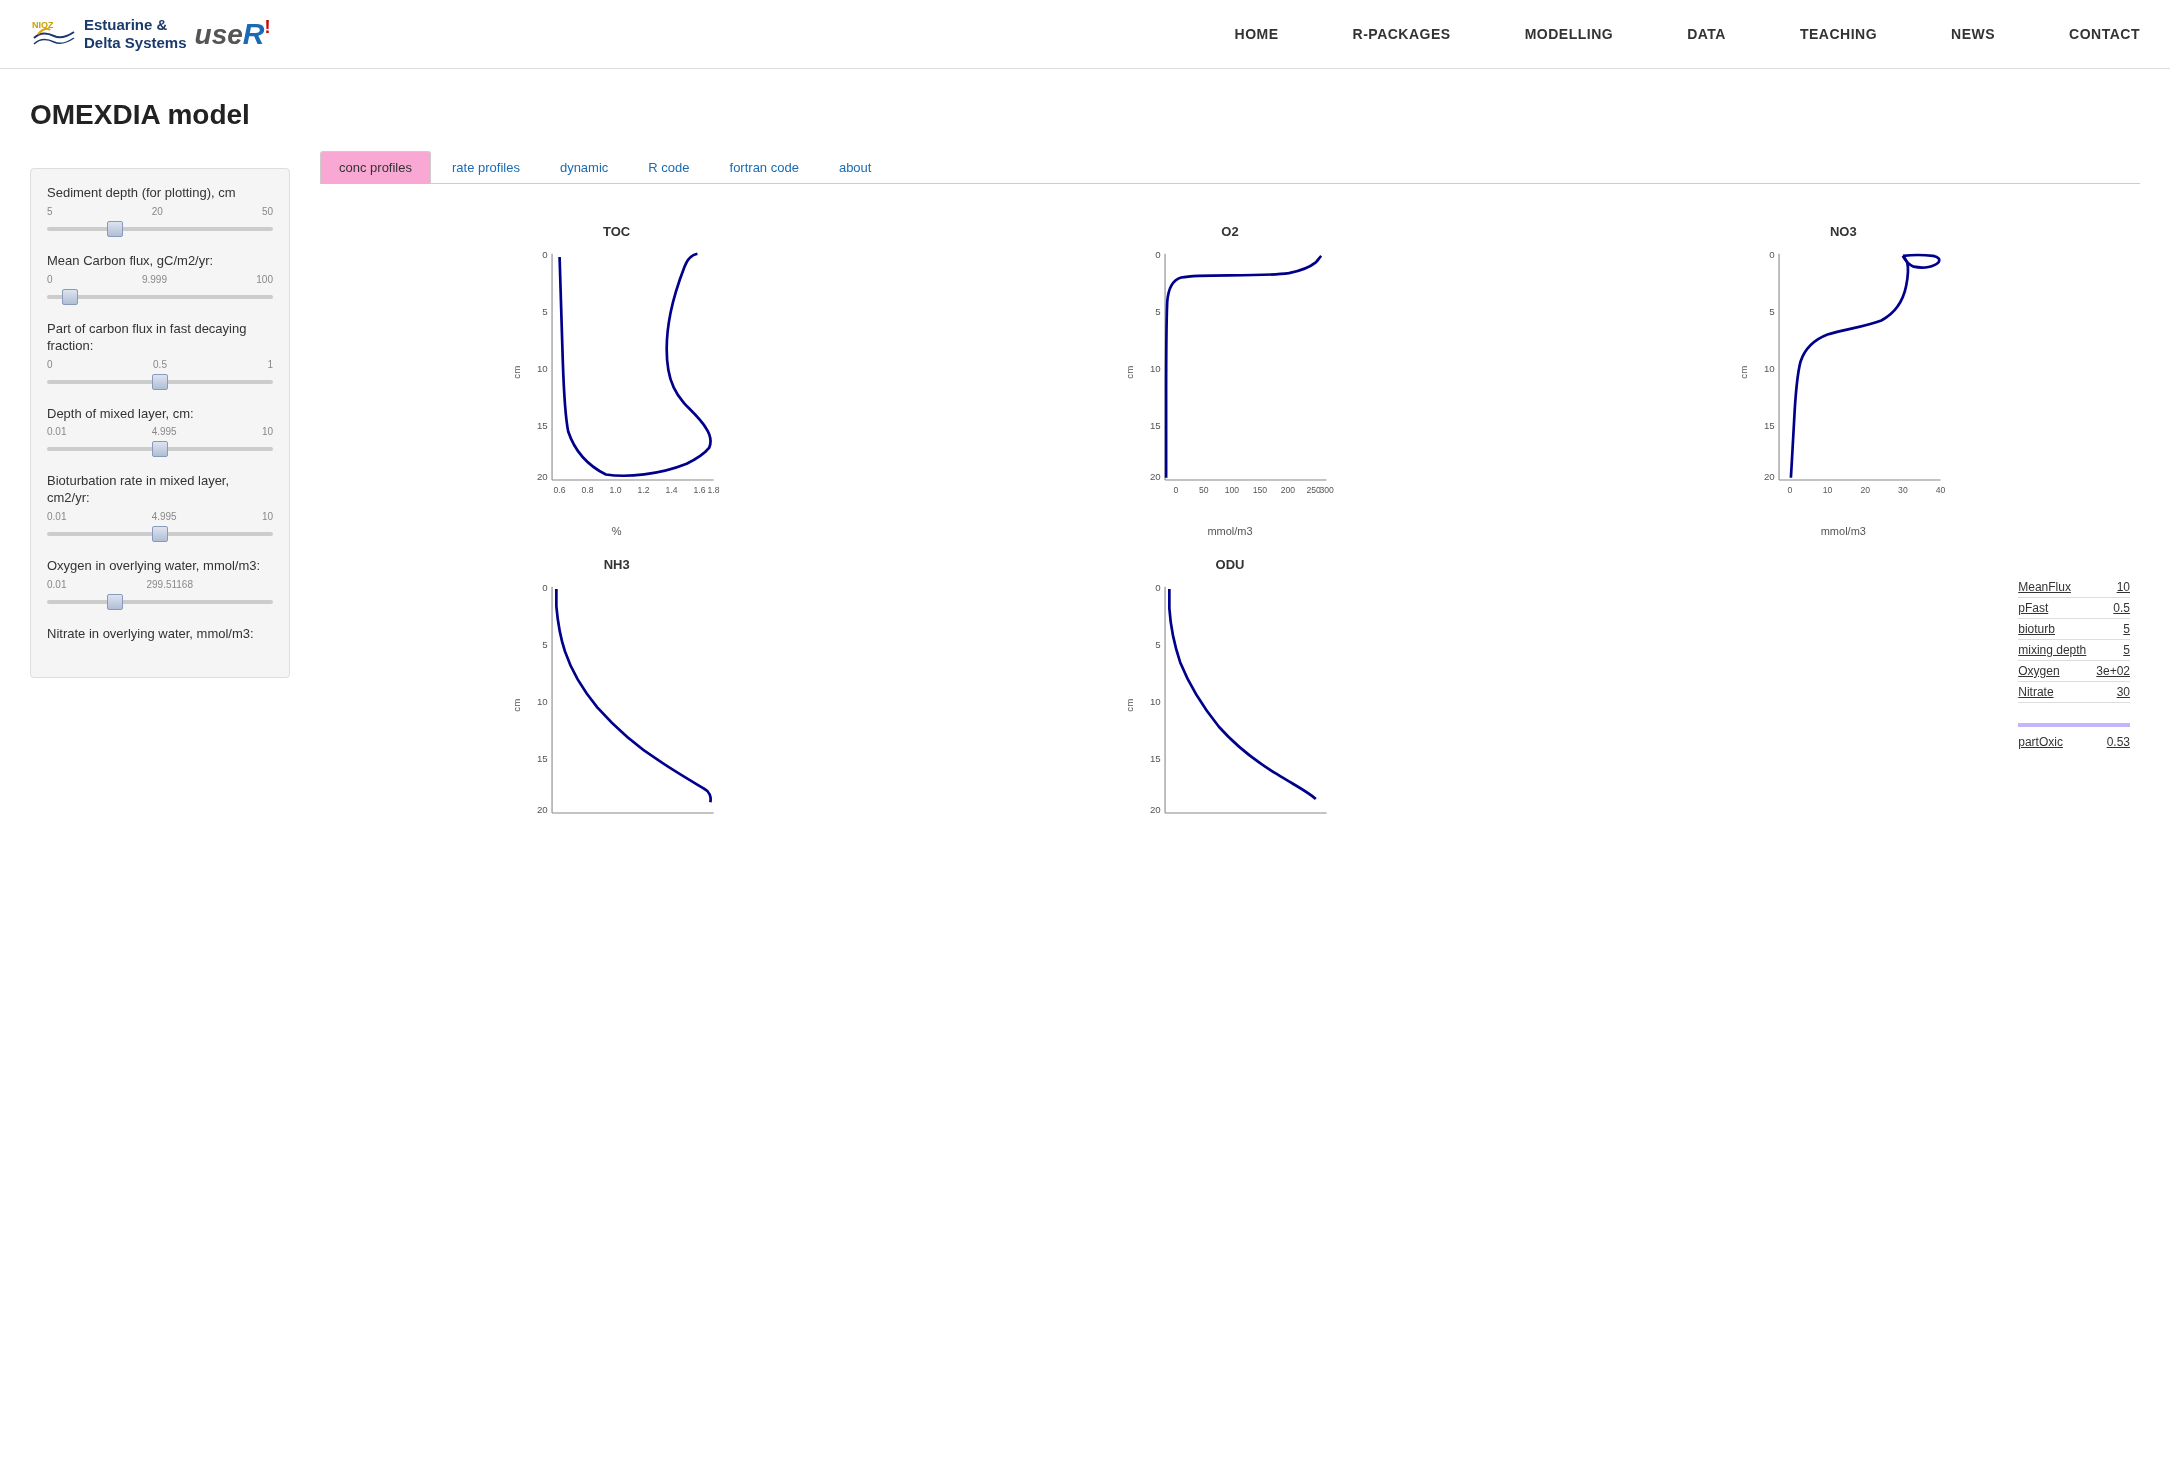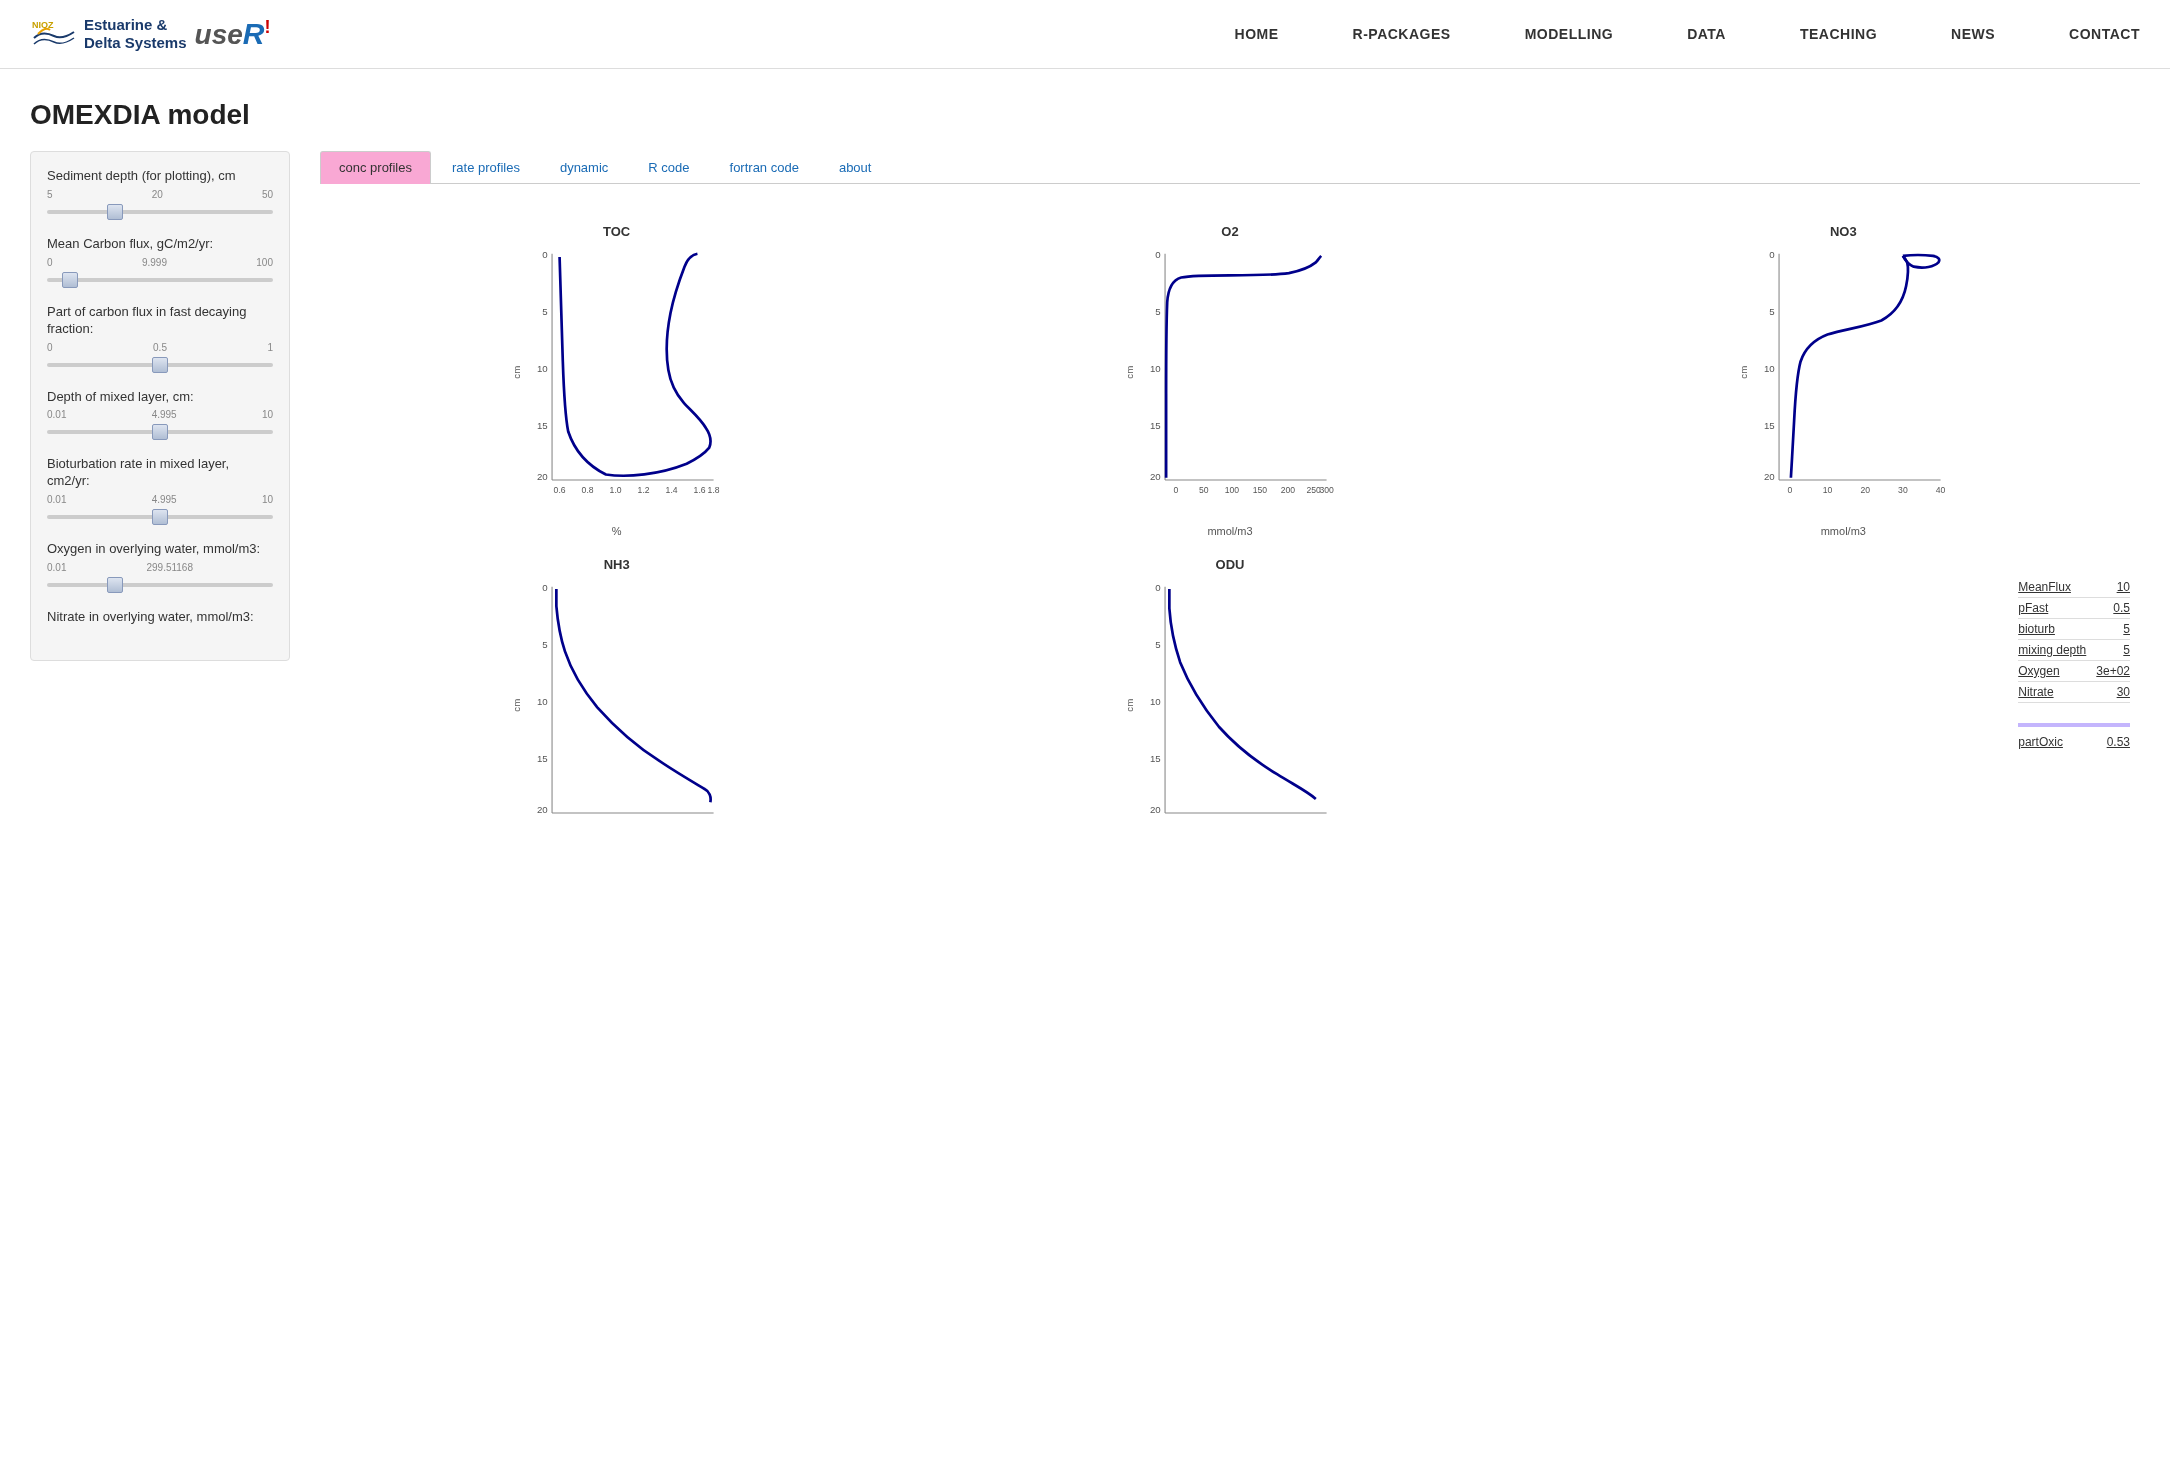--- a/index.html
+++ b/index.html
@@ -50,20 +50,21 @@
 
     
     .sidebar {
       min-width: 260px;
       max-width: 260px;
       background: #f5f5f5;
       border: 1px solid #ddd;
       border-radius: 4px;
       padding: 16px 16px 20px;
       margin-right: 30px;
+      margin-top: 17px;
     }
     .control-group {
       margin-bottom: 14px;
     }
     .control-label {
       font-size: 13px;
       color: #333;
       margin-bottom: 4px;
       line-height: 1.3;
     }

